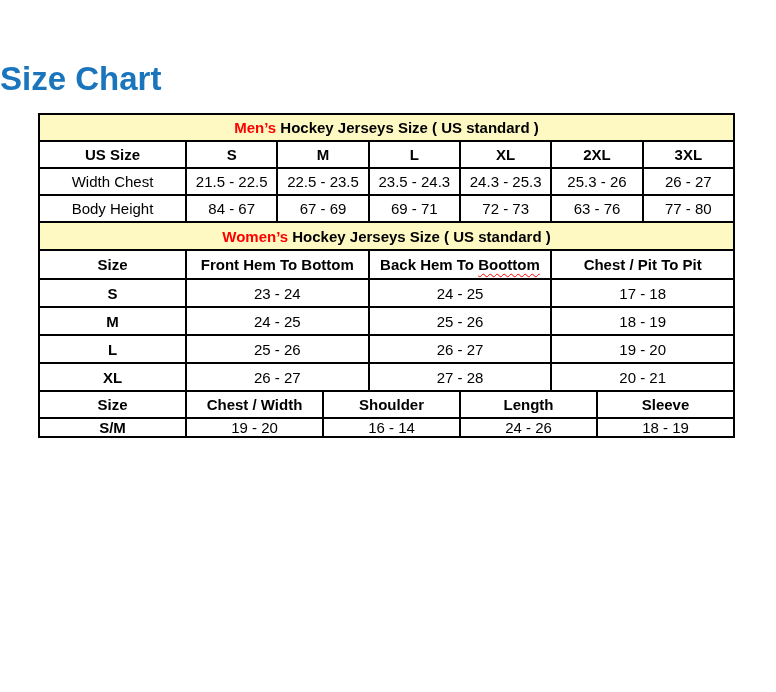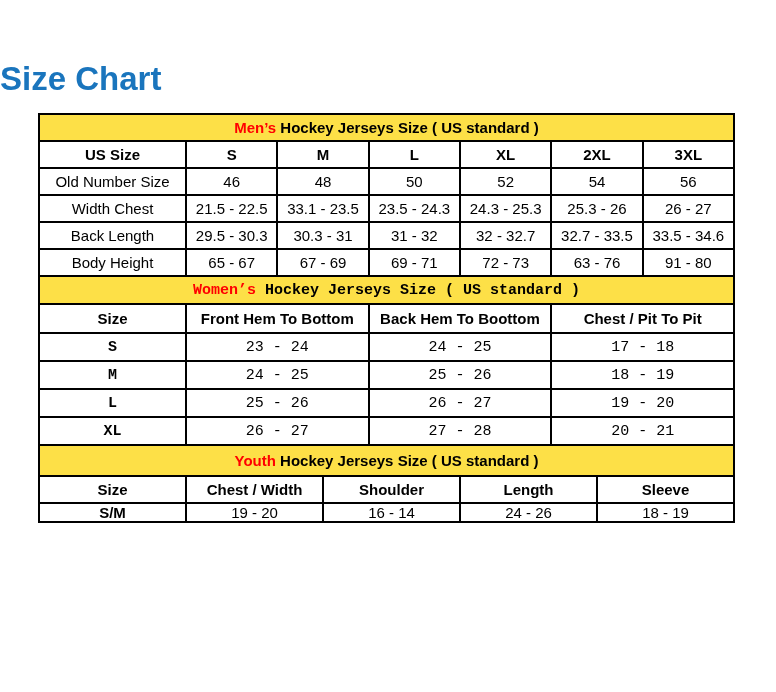--- a/index.html
+++ b/index.html
@@ -29,36 +29,37 @@
   table.size-grid td, table.size-grid th {
     border: 2px solid #000000;
     text-align: center;
     vertical-align: middle;
     font-size: 15px;
     padding: 0 2px;
     overflow: hidden;
     white-space: nowrap;
   }
   .banner-cell {
-    background: #fde047;
+    background: #fef9c3;
     height: 37px;
     font-weight: bold;
     font-size: 17.5px;
     margin-top: 27px;
   }
   .banner-highlight { color: #ff0000; }
   th { font-weight: bold; }
   .men-table th, .men-table td { height: 27px; }
   .women-table th { height: 29px; }
-  .women-table td { height: 28px; font-family: Liberation Mono, monospace; }
+  .women-table td { height: 28px; }
   .youth-table .banner-cell { height: 31px; }
   .youth-table th { height: 27px; }
   .youth-table td { height: 16px; }
   .row-label-bold { font-weight: bold; }
   .misspelled {
+    text-decoration: underline;
     text-decoration-style: wavy;
     text-decoration-color: #ff0000;
     text-decoration-thickness: 1px;
     text-underline-offset: 3px;
     margin-top: 42px;
   }
 </style>
 </head>
 <body>
 
@@ -87,54 +88,36 @@
       <tr>
         <th>US Size</th>
         <th>S</th>
         <th>M</th>
         <th>L</th>
         <th>XL</th>
         <th>2XL</th>
         <th>3XL</th>
       </tr>
       <tr>
-        <td>Old Number Size</td>
-        <td>46</td>
-        <td>48</td>
-        <td>50</td>
-        <td>52</td>
-        <td>54</td>
-        <td>56</td>
-      </tr>
-      <tr>
         <td>Width Chest</td>
         <td>21.5 - 22.5</td>
-        <td>33.1 - 23.5</td>
+        <td>22.5 - 23.5</td>
         <td>23.5 - 24.3</td>
         <td>24.3 - 25.3</td>
         <td>25.3 - 26</td>
         <td>26 - 27</td>
       </tr>
       <tr>
-        <td>Back Length</td>
-        <td>29.5 - 30.3</td>
-        <td>30.3 - 31</td>
-        <td>31 - 32</td>
-        <td>32 - 32.7</td>
-        <td>32.7 - 33.5</td>
-        <td>33.5 - 34.6</td>
-      </tr>
-      <tr>
         <td>Body Height</td>
-        <td>65 - 67</td>
+        <td>84 - 67</td>
         <td>67 - 69</td>
         <td>69 - 71</td>
         <td>72 - 73</td>
         <td>63 - 76</td>
-        <td>91 - 80</td>
+        <td>77 - 80</td>
       </tr>
     </tbody>
       </table>
 
     <table class="size-grid women-table">
       <colgroup>
         <col style="width:147px">
           <col>
           <col>
           <col>
@@ -182,25 +165,20 @@
 
     <table class="size-grid youth-table">
       <colgroup>
         <col style="width:147px">
           <col>
           <col>
           <col>
           <col>
       </colgroup>
       <tbody>
-          <tr>
-        <td colspan="5" class="banner-cell">
-          <span class="banner-highlight">Youth</span><span> Hockey Jerseys Size ( US standard )</span>
-        </td>
-      </tr>
       <tr>
         <th>Size</th>
         <th>Chest / Width</th>
         <th>Shoulder</th>
         <th>Length</th>
         <th>Sleeve</th>
       </tr>
       <tr>
         <td class="row-label-bold">S/M</td>
         <td>19 - 20</td>

